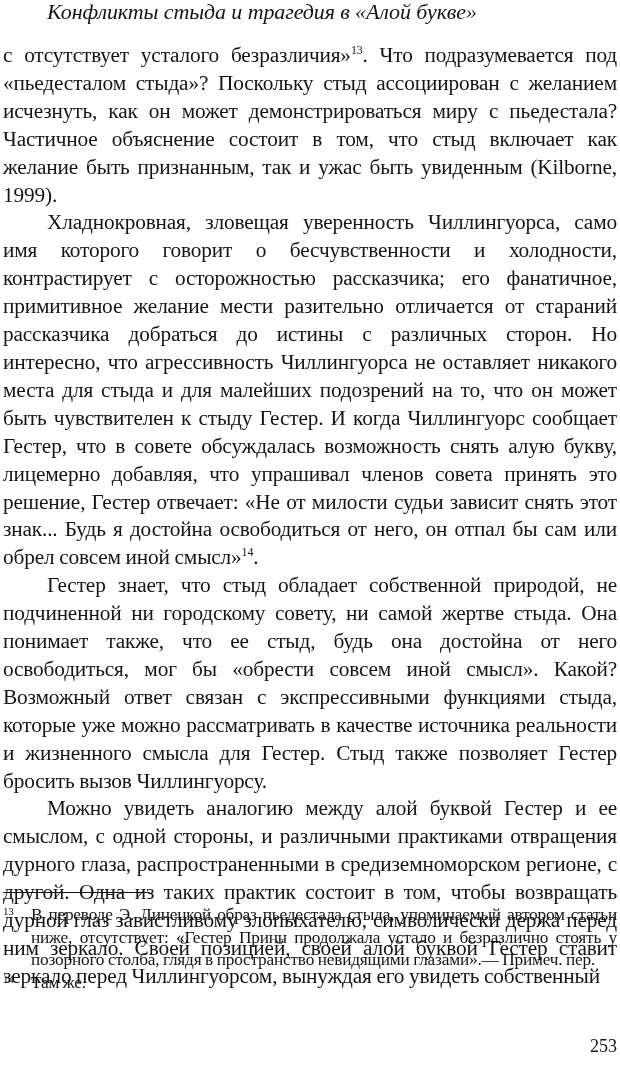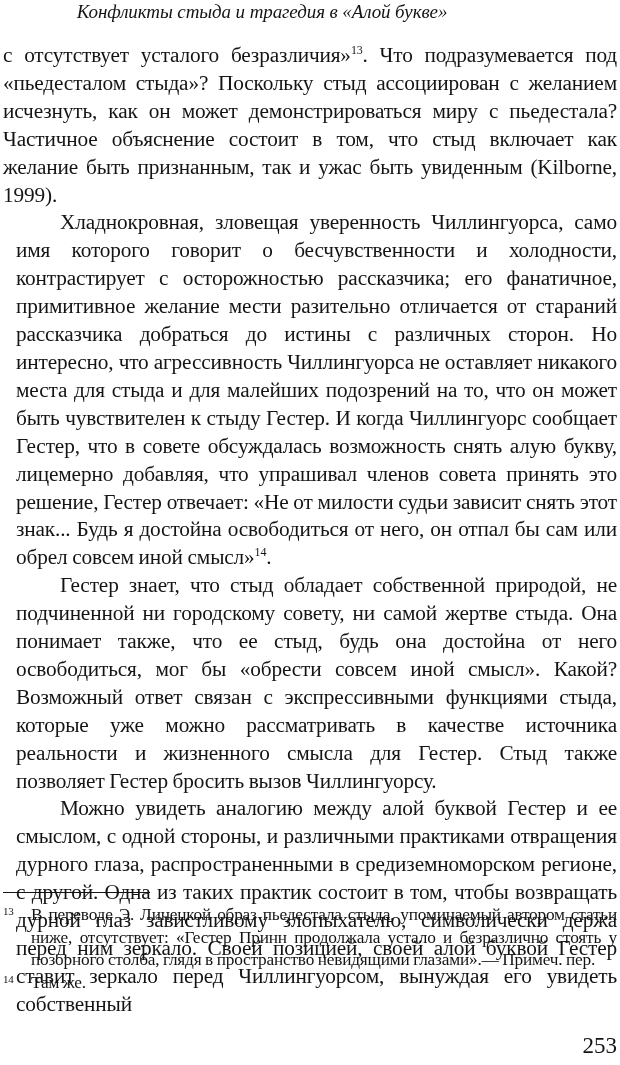--- a/index.html
+++ b/index.html
@@ -15,42 +15,41 @@
       color: #141414;
       font-family: "Liberation Serif", "DejaVu Serif", serif;
     }
     .running-head {
       position: absolute;
       top: 2px;
       left: 0;
       width: 524px;
       text-align: center;
       font-style: italic;
-      font-size: 19px;
+      font-size: 22px;
       line-height: 20px;
       letter-spacing: -0.1px;
     }
     .body-text {
       position: absolute;
       top: 42px;
       left: 3px;
       width: 614px;
       font-size: 21.3px;
       line-height: 27.9px;
       text-align: justify;
       letter-spacing: -0.15px;
       word-spacing: -0.5px;
     }
     .body-text p {
       margin: 0;
       text-indent: 0;
     }
     .body-text p.indent {
       text-indent: 44px;
-      margin-left: 13px;
     }
     sup.fn-ref {
       font-size: 12px;
       line-height: 0;
       vertical-align: 8px;
     }
     .fn-rule {
       position: absolute;
       top: 892px;
       left: 3px;
@@ -81,21 +80,21 @@
     }
     .fn-text {
       flex: 1;
       text-align: justify;
       word-spacing: -0.5px;
     }
     .page-number {
       position: absolute;
       top: 1034px;
       right: 3px;
-      font-size: 23px;
+      font-size: 18px;
       line-height: 24px;
       margin-left: 12px;
     }
   </style>
 </head>
 <body>
 
 <div class="running-head">Конфликты стыда и трагедия в «Алой букве»</div>
 
 <div class="body-text">

